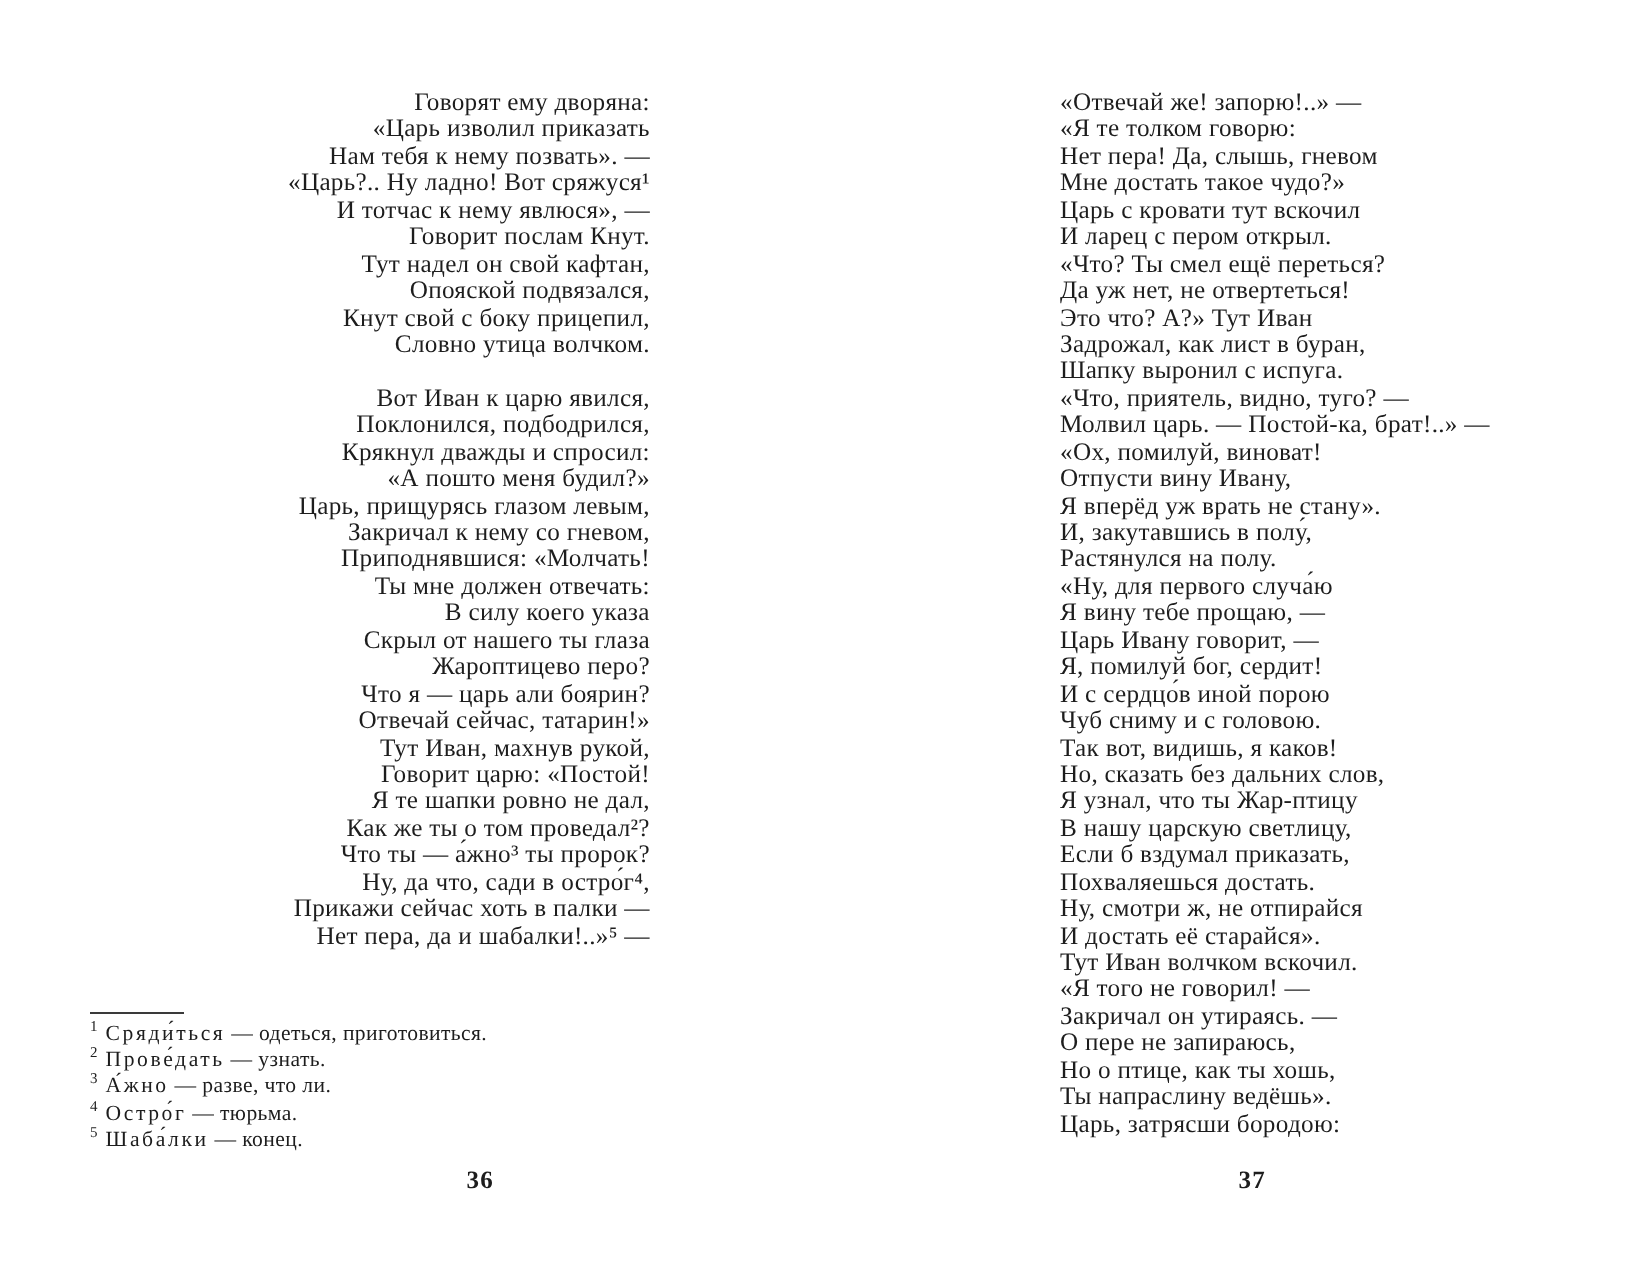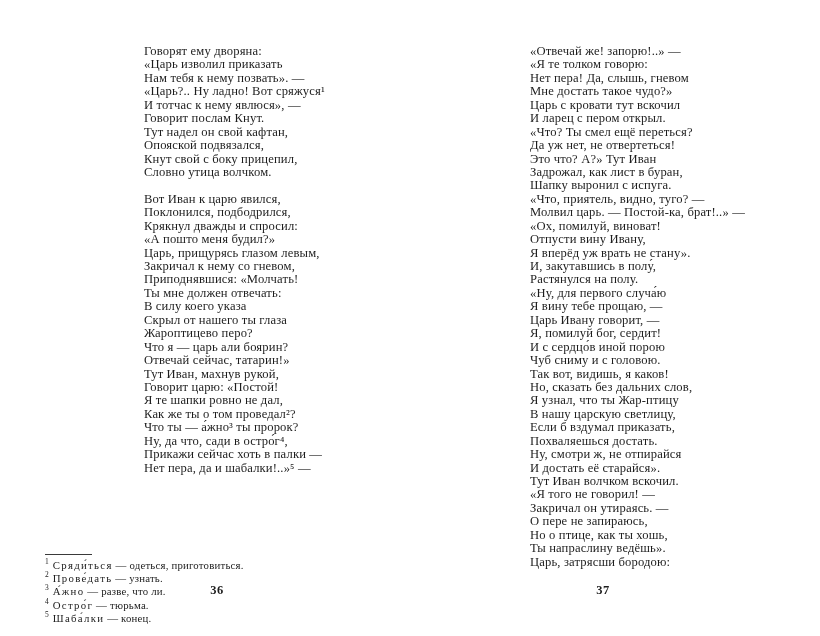--- a/index.html
+++ b/index.html
@@ -30,21 +30,20 @@
     letter-spacing: 0.15px;
   }
   .verse .line.blank {
     height: 13.45px;
   }
   .footnotes {
     position: absolute;
     left: 45px;
     top: 506px;
     font-size: 10.8px;
-    margin-top: 48px;
   }
   .fn-rule {
     width: 47px;
     border-top: 1px solid #3a3a3a;
     margin-bottom: 4px;
   }
   .footnote {
     line-height: 13.2px;
     height: 13.2px;
     white-space: nowrap;
@@ -56,33 +55,33 @@
   .fn-term {
     letter-spacing: 1.3px;
   }
   .fn-def {
     letter-spacing: 0.2px;
   }
   .page-num {
     position: absolute;
     top: 583px;
     width: 60px;
-    text-align: center;
+    text-align: right;
     font-size: 12.5px;
     font-weight: bold;
     letter-spacing: 0.6px;
   }
 </style>
 </head>
 <body>
 
 <div class="book">
 
   <div>
-    <div class="verse" style="left:144px; top:45px;">
+    <div class="verse" style="left:144px; top:45px;text-align:right;">
         <div class="line">Говорят ему дворяна:</div>
         <div class="line">«Царь изволил приказать</div>
         <div class="line">Нам тебя к нему позвать». —</div>
         <div class="line">«Царь?.. Ну ладно! Вот сряжуся¹</div>
         <div class="line">И тотчас к нему явлюся», —</div>
         <div class="line">Говорит послам Кнут.</div>
         <div class="line">Тут надел он свой кафтан,</div>
         <div class="line">Опояской подвязался,</div>
         <div class="line">Кнут свой с боку прицепил,</div>
         <div class="line">Словно утица волчком.</div>

